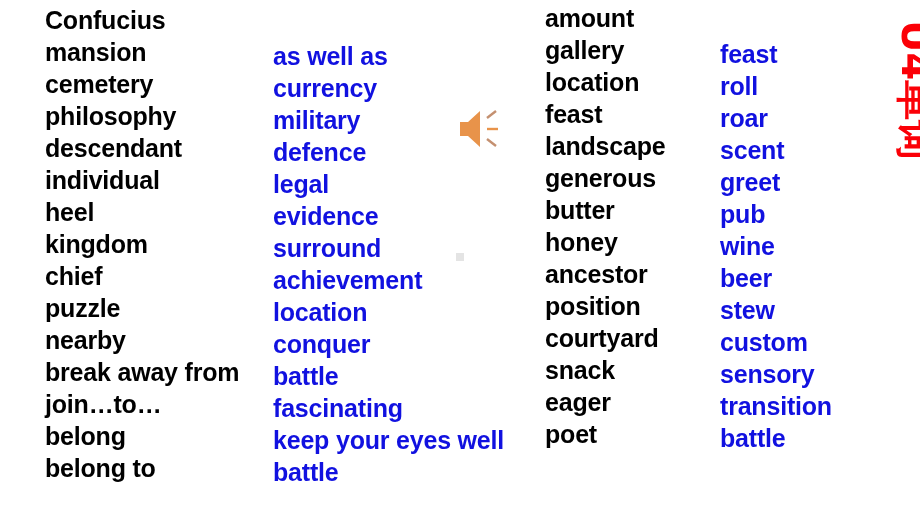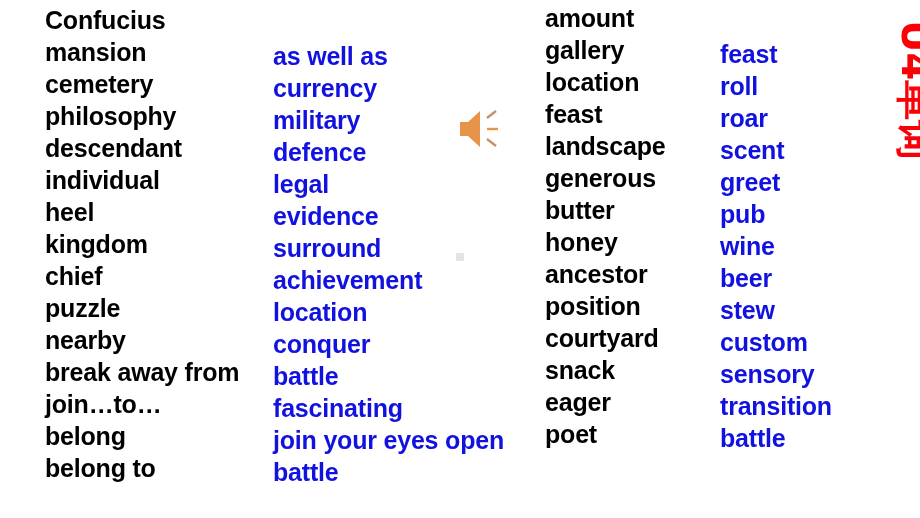--- a/index.html
+++ b/index.html
@@ -108,21 +108,21 @@
       <li>military</li>
       <li>defence</li>
       <li>legal</li>
       <li>evidence</li>
       <li>surround</li>
       <li>achievement</li>
       <li>location</li>
       <li>conquer</li>
       <li>battle</li>
       <li>fascinating</li>
-      <li>join your eyes open</li>
+      <li>keep your eyes well</li>
       <li>battle</li>
     </ul>
 
   <ul class="word-column col-black" id="col-3">
       <li>amount</li>
       <li>gallery</li>
       <li>location</li>
       <li>feast</li>
       <li>landscape</li>
       <li>generous</li>

